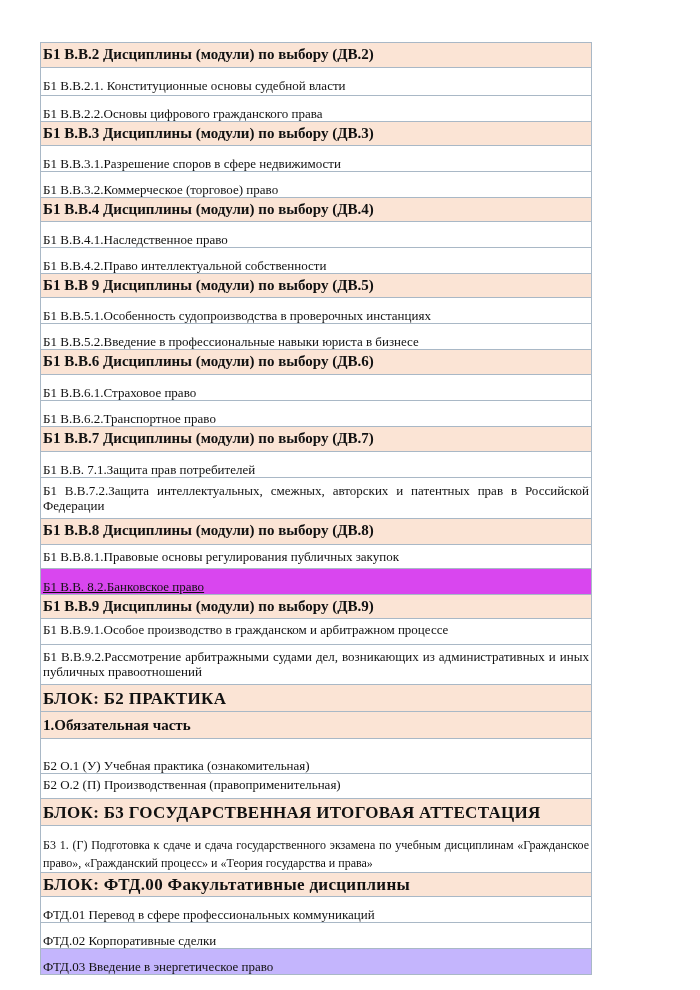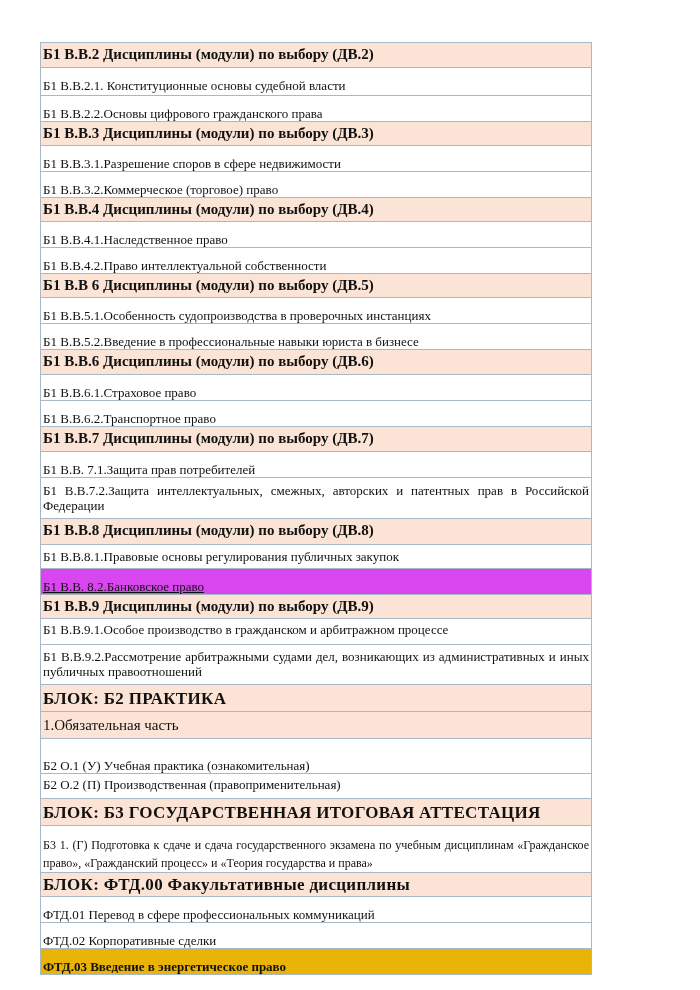--- a/index.html
+++ b/index.html
@@ -4,21 +4,21 @@
 <style>
   html, body { margin: 0; padding: 0; background: #ffffff; }
   body { width: 700px; height: 990px; position: relative; overflow: hidden;
          font-family: "Liberation Serif", "DejaVu Serif", serif; color: #111; }
   #tbl { position: absolute; left: 40px; top: 42px; width: 552px;
          border-collapse: collapse; table-layout: fixed; }
   #tbl td { border: 1px solid #a9b8c6; padding: 0 2px; vertical-align: top;
             box-sizing: border-box; overflow: hidden; }
   #tbl tr.hdr td { background: #fbe4d5; font-weight: bold; font-size: 15px; padding-top: 3px; }
   #tbl tr.blk td { background: #fbe4d5; font-weight: bold; font-size: 17px; padding-top: 4px; letter-spacing: 0.3px; }
-  #tbl tr.sub td { background: #fbe4d5; font-weight: normal; font-size: 15px; padding-top: 5px; }
+  #tbl tr.sub td { background: #fbe4d5; font-weight: bold; font-size: 15px; padding-top: 5px; }
   #tbl tr.item td { background: #ffffff; font-size: 13px; padding-top: 10px; line-height: 15px; }
   #tbl tr.item.just td { text-align: justify; text-align-last: left; }
   #tbl tr.item.small td { font-size: 12px; line-height: 18px; }
 </style>
 </head>
 <body>
 
 <table id="tbl">
   <tbody>
     <tr class="hdr" style="height:25px">
@@ -42,21 +42,21 @@
     <tr class="hdr" style="height:24px">
         <td style="border-color: rgb(169, 184, 198); background: rgb(251, 228, 213);">Б1 В.В.4 Дисциплины (модули) по выбору (ДВ.4)</td>
       </tr>
     <tr class="item" style="height:26px">
         <td style="border-color: rgb(169, 184, 198); background: rgb(255, 255, 255);">Б1 В.В.4.1.Наследственное право</td>
       </tr>
     <tr class="item" style="height:26px">
         <td style="border-color: rgb(169, 184, 198); background: rgb(255, 255, 255);">Б1 В.В.4.2.Право интеллектуальной собственности</td>
       </tr>
     <tr class="hdr" style="height:24px">
-        <td style="border-color: rgb(169, 184, 198); background: rgb(251, 228, 213);">Б1 В.В 6 Дисциплины (модули) по выбору (ДВ.5)</td>
+        <td style="border-color: rgb(169, 184, 198); background: rgb(251, 228, 213);">Б1 В.В 9 Дисциплины (модули) по выбору (ДВ.5)</td>
       </tr>
     <tr class="item" style="height:25px">
         <td style="border-color: rgb(169, 184, 198); background: rgb(255, 255, 255);">Б1 В.В.5.1.Особенность судопроизводства в проверочных инстанциях</td>
       </tr>
     <tr class="item" style="height:25px">
         <td style="border-color: rgb(169, 184, 198); background: rgb(255, 255, 255);">Б1 В.В.5.2.Введение в профессиональные навыки юриста в бизнесе</td>
       </tr>
     <tr class="hdr" style="height:25px">
         <td style="border-color: rgb(169, 184, 198); background: rgb(251, 228, 213);">Б1 В.В.6 Дисциплины (модули) по выбору (ДВ.6)</td>
       </tr>
@@ -114,16 +114,16 @@
     <tr class="blk" style="height:24px">
         <td style="padding-top: 2px; border-color: rgb(169, 184, 198); background: rgb(251, 228, 213);">БЛОК: ФТД.00 Факультативные дисциплины</td>
       </tr>
     <tr class="item" style="height:25px">
         <td style="border-color: rgb(169, 184, 198); background: rgb(255, 255, 255);">ФТД.01 Перевод в сфере профессиональных коммуникаций</td>
       </tr>
     <tr class="item" style="height:26px">
         <td style="border-color: rgb(169, 184, 198); background: rgb(255, 255, 255);">ФТД.02 Корпоративные сделки</td>
       </tr>
     <tr class="item" style="height:26px">
-        <td style="border-color: rgb(169, 184, 198); background: #eab308; font-weight: bold;">ФТД.03 Введение в энергетическое право</td>
+        <td style="border-color: rgb(169, 184, 198); background: #c4b5fd;">ФТД.03 Введение в энергетическое право</td>
       </tr>
   </tbody>
 </table>
 
 </body></html>

